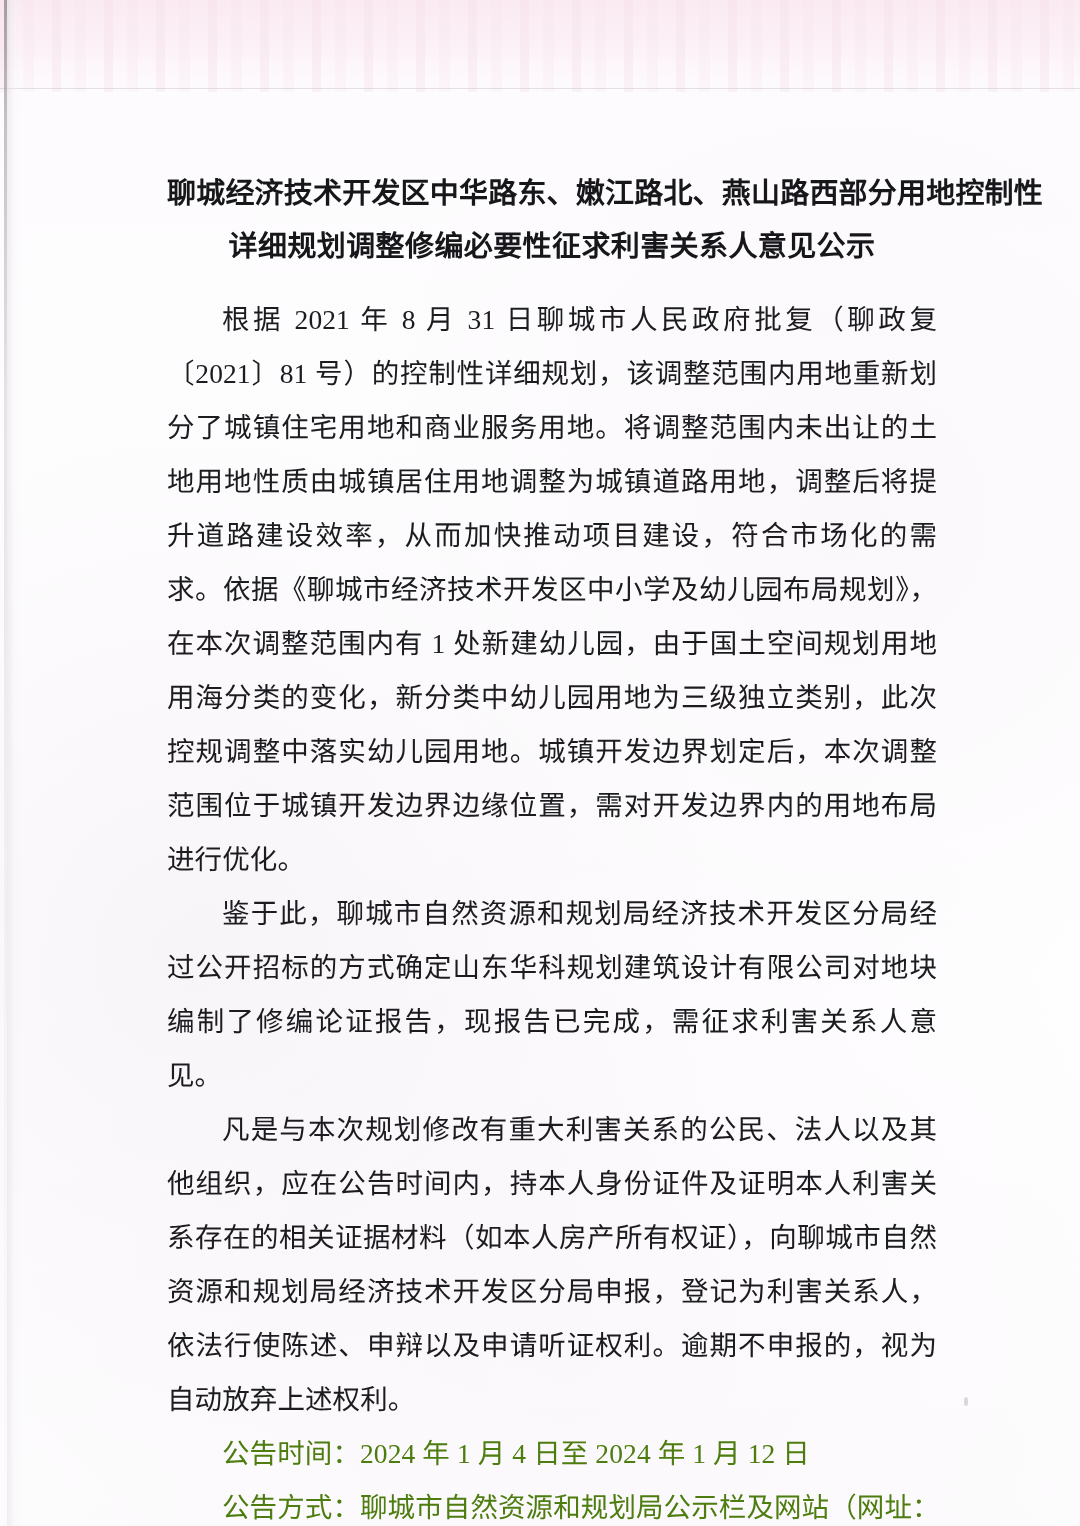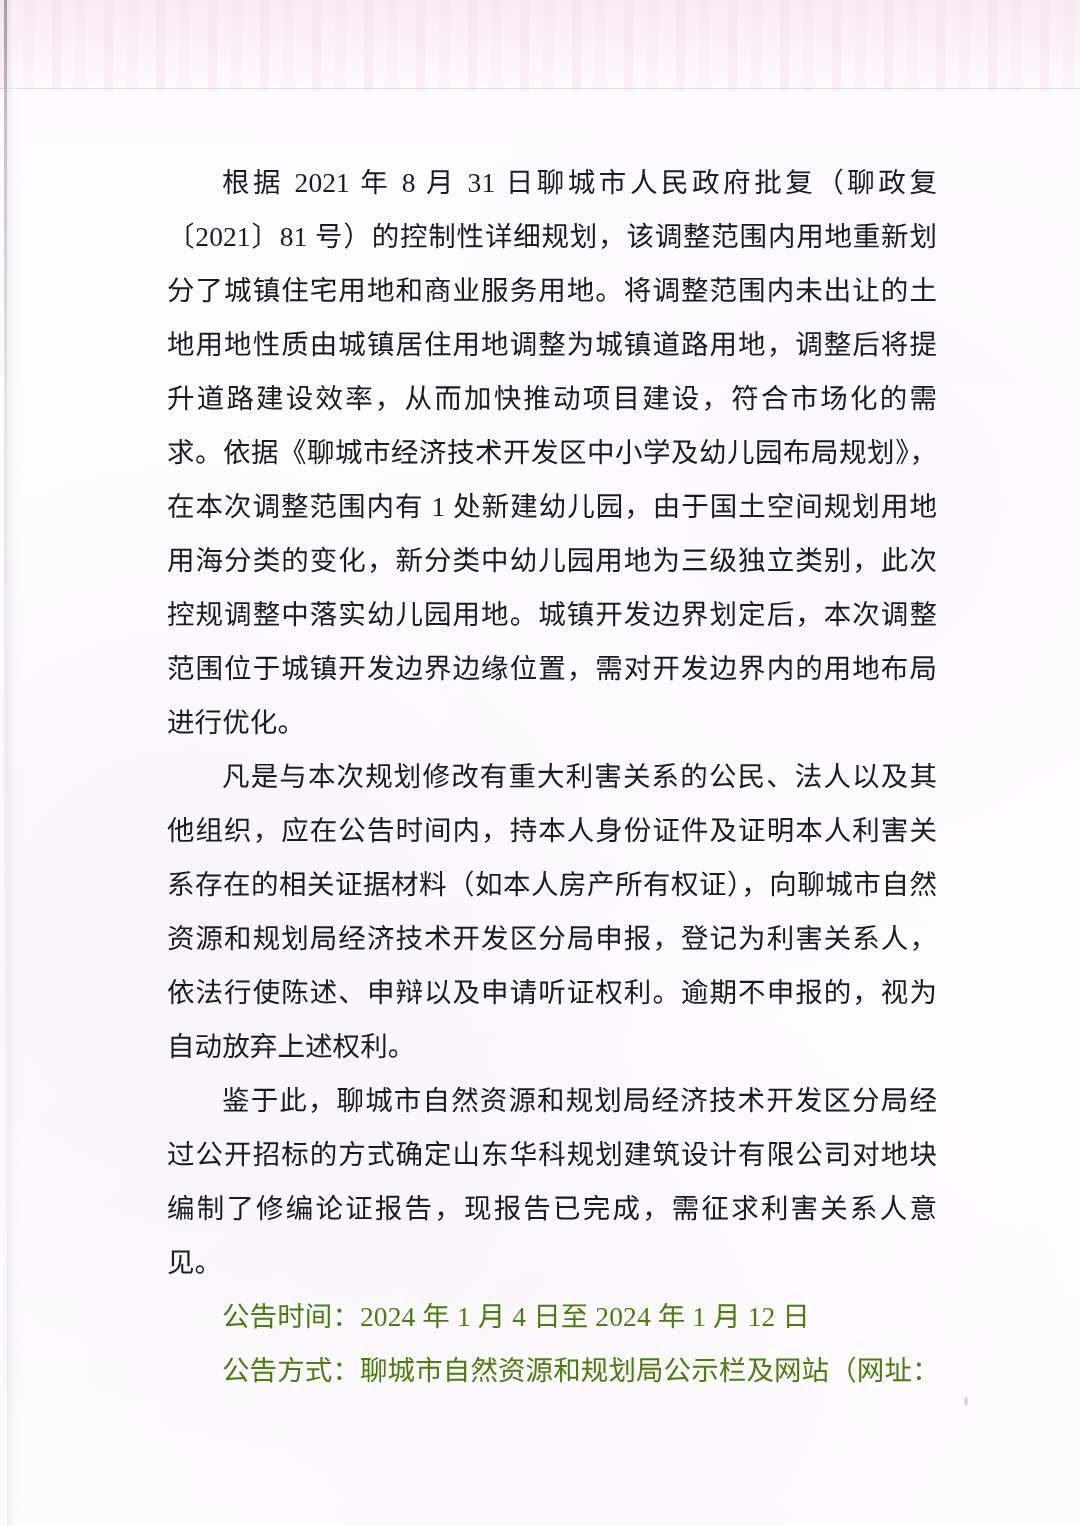--- a/index.html
+++ b/index.html
@@ -192,28 +192,32 @@
 
   <div class="paper-texture"></div>
   <div class="scan-tint-top"></div>
   <div class="scan-seam"></div>
   <div class="page-edge-line"></div>
   <div class="page-edge-glow"></div>
   <div class="scan-speck"></div>
 
   <div class="doc-content">
 
+    <h1 class="doc-title">
+      <span class="title-line title-line-1">聊城经济技术开发区中华路东、嫩江路北、燕山路西部分用地控制性</span>
+      <span class="title-line title-line-2">详细规划调整修编必要性征求利害关系人意见公示</span>
+    </h1>
 
     <div class="body-block">
 
       <p class="para">根据 2021 年 8 月 31 日聊城市人民政府批复（聊政复〔2021〕81 号）的控制性详细规划，该调整范围内用地重新划分了城镇住宅用地和商业服务用地。将调整范围内未出让的土地用地性质由城镇居住用地调整为城镇道路用地，调整后将提升道路建设效率，从而加快推动项目建设，符合市场化的需求。依据《聊城市经济技术开发区中小学及幼儿园布局规划》，在本次调整范围内有 1 处新建幼儿园，由于国土空间规划用地用海分类的变化，新分类中幼儿园用地为三级独立类别，此次控规调整中落实幼儿园用地。城镇开发边界划定后，本次调整范围位于城镇开发边界边缘位置，需对开发边界内的用地布局进行优化。</p>
 
+      <p class="para">鉴于此，聊城市自然资源和规划局经济技术开发区分局经过公开招标的方式确定山东华科规划建筑设计有限公司对地块编制了修编论证报告，现报告已完成，需征求利害关系人意见。</p>
+
       <p class="para">凡是与本次规划修改有重大利害关系的公民、法人以及其他组织，应在公告时间内，持本人身份证件及证明本人利害关系存在的相关证据材料（如本人房产所有权证），向聊城市自然资源和规划局经济技术开发区分局申报，登记为利害关系人，依法行使陈述、申辩以及申请听证权利。逾期不申报的，视为自动放弃上述权利。</p>
-
-      <p class="para">鉴于此，聊城市自然资源和规划局经济技术开发区分局经过公开招标的方式确定山东华科规划建筑设计有限公司对地块编制了修编论证报告，现报告已完成，需征求利害关系人意见。</p>
 
       <p class="notice-line">公告时间：2024 年 1 月 4 日至 2024 年 1 月 12 日</p>
 
       <p class="notice-line">公告方式：聊城市自然资源和规划局公示栏及网站（网址：</p>
 
     </div>
   </div>
 </div>
 
 </body></html>

